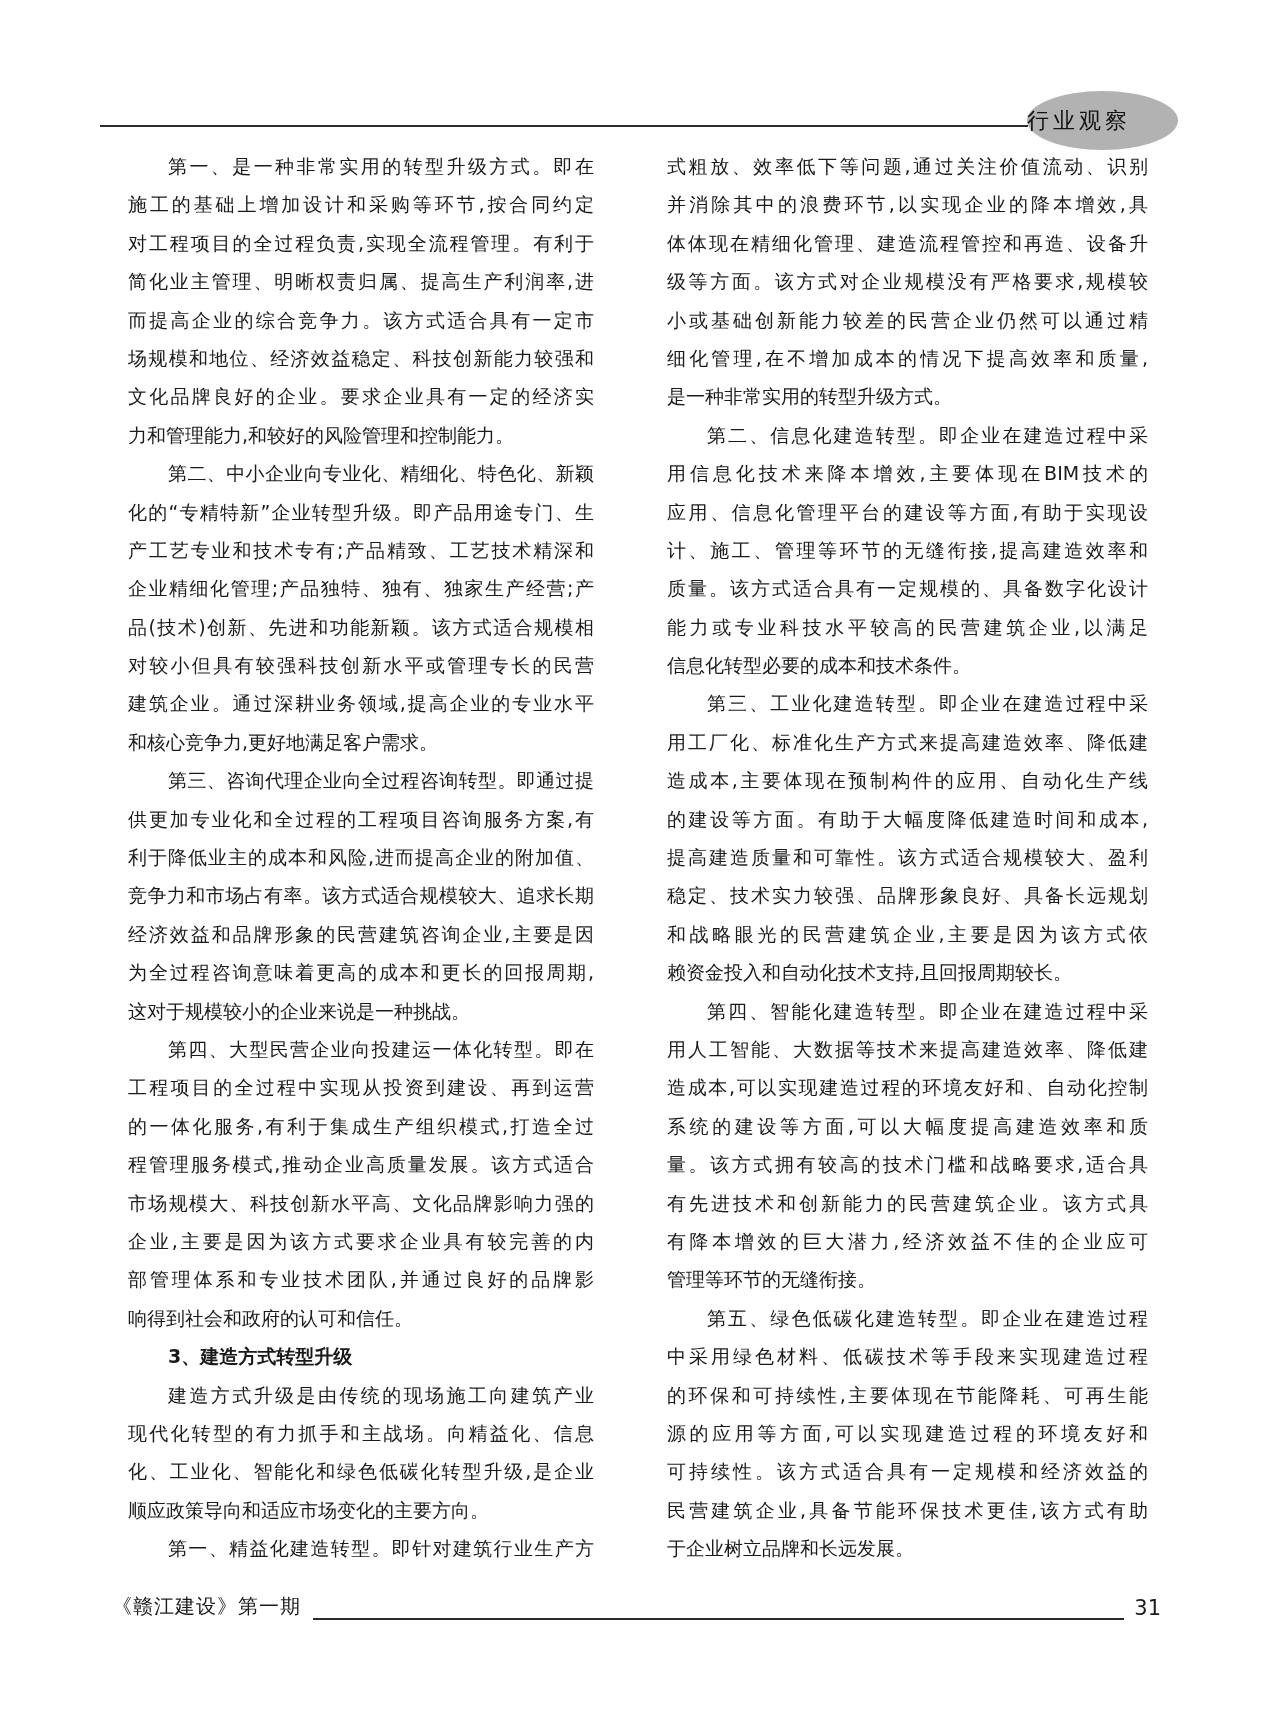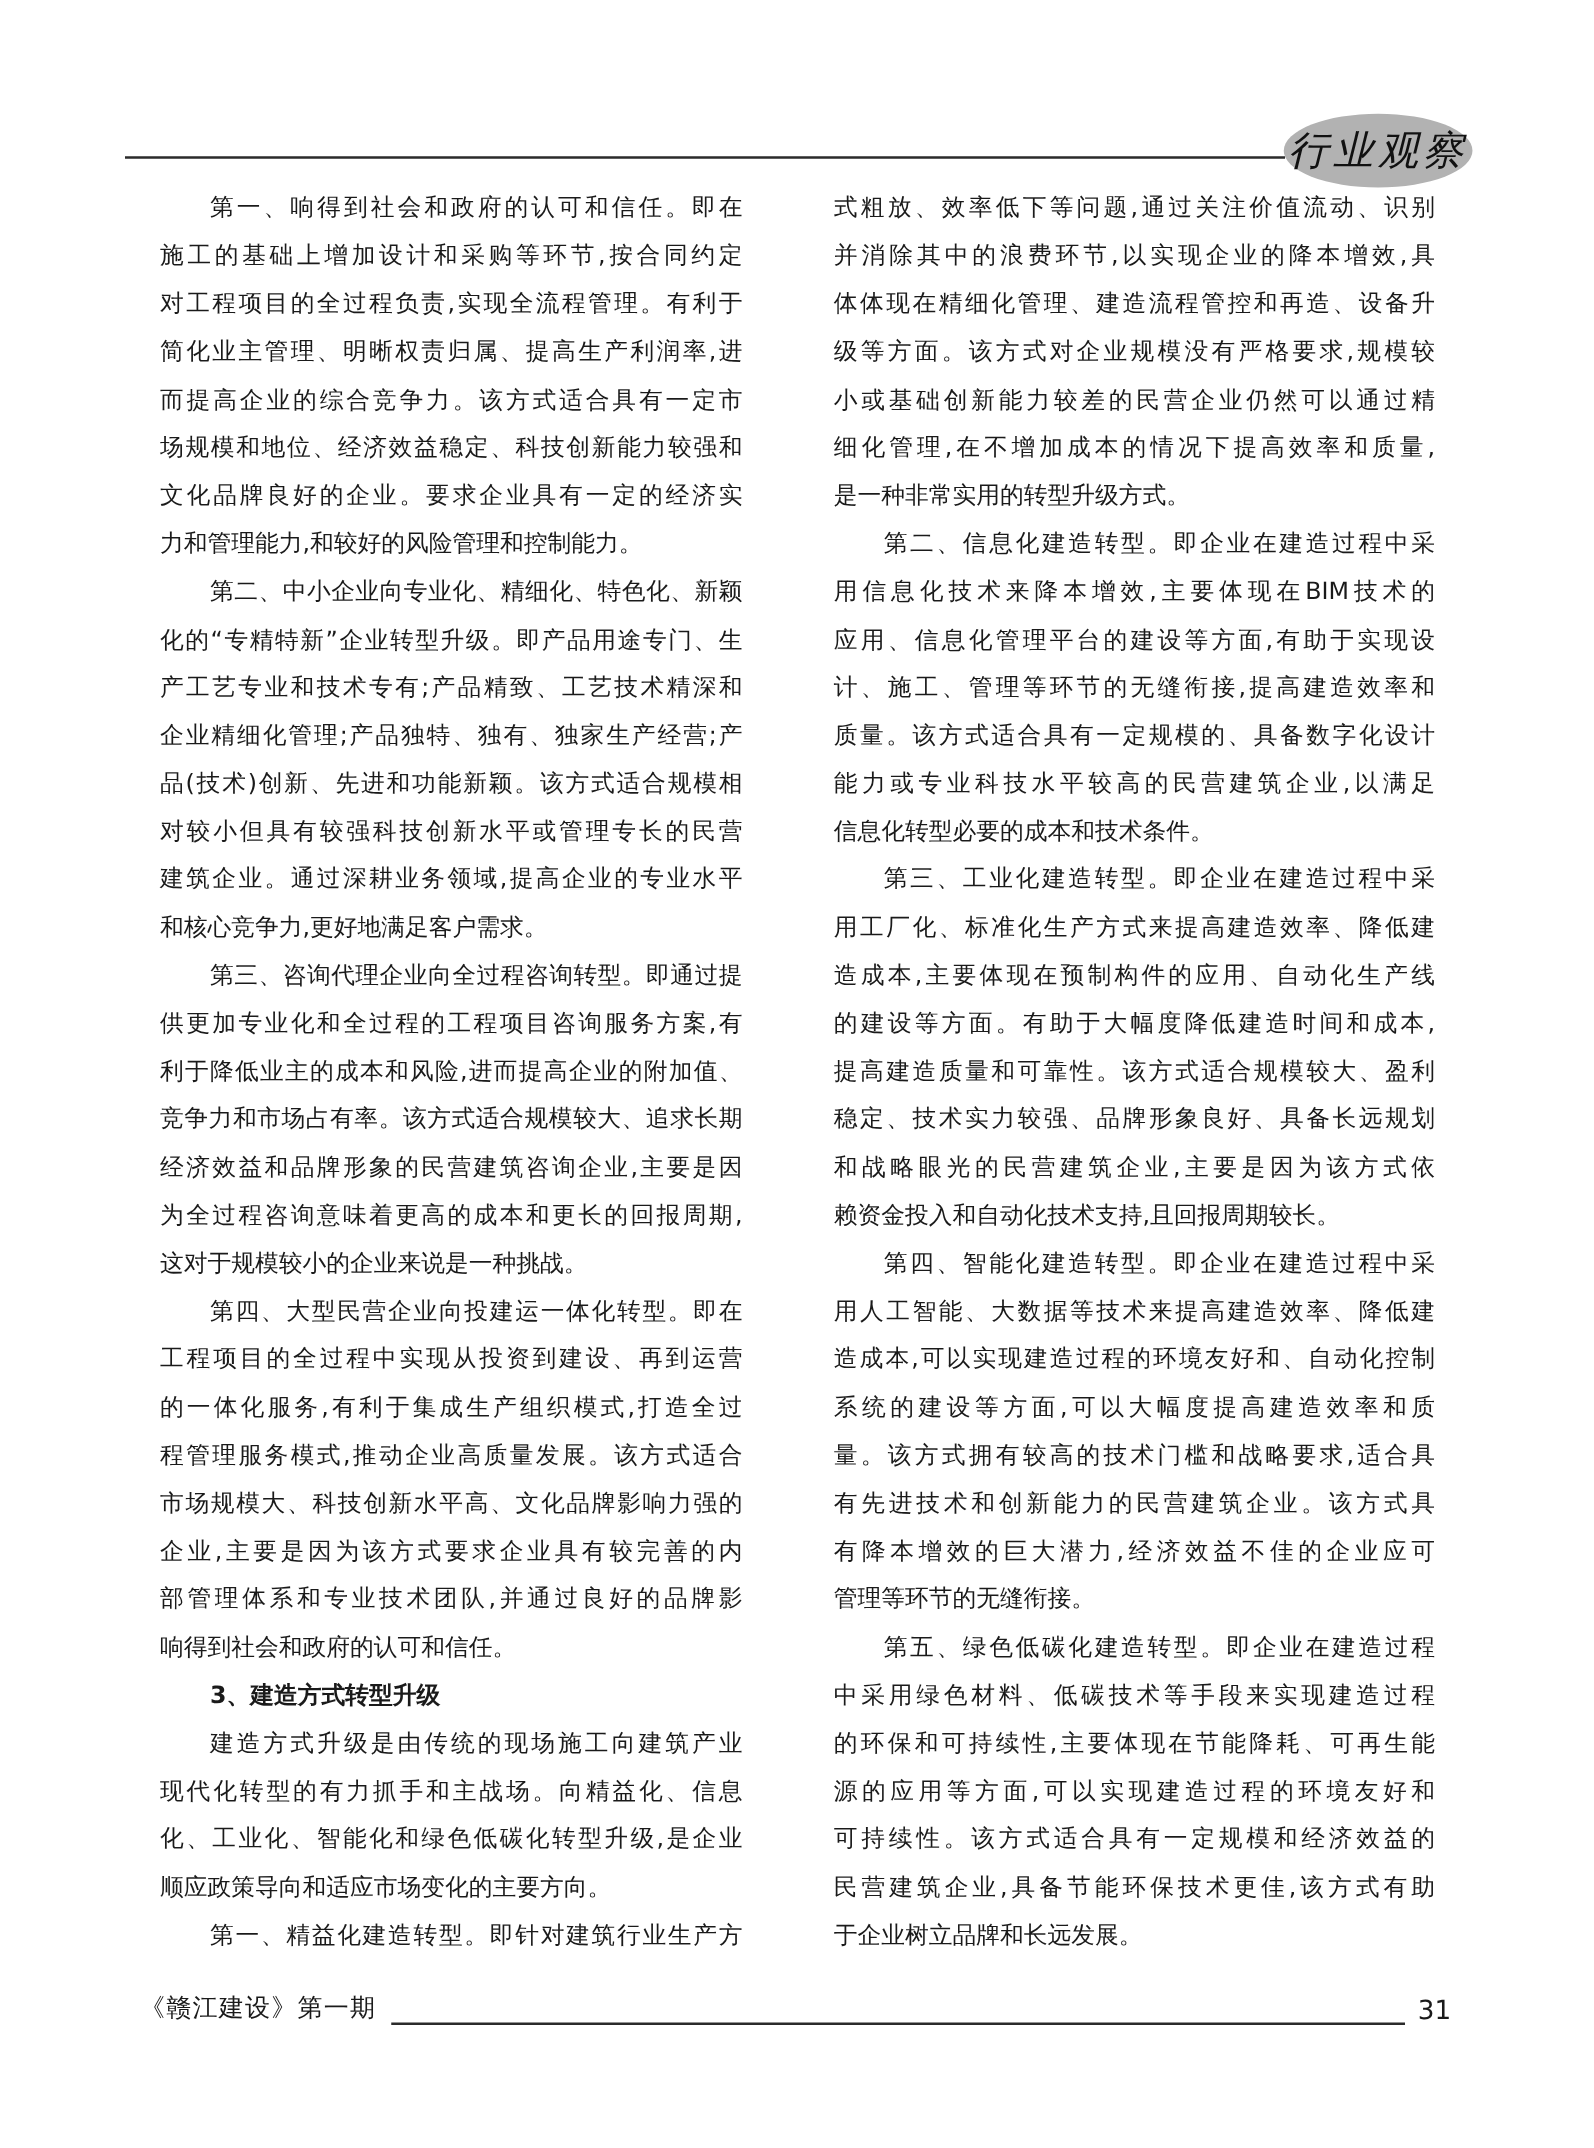--- a/index.html
+++ b/index.html
@@ -32,24 +32,23 @@
   .badge {
     position: absolute;
     left: 1027px;
     top: 91px;
     width: 151px;
     height: 59px;
     background: var(--badge-fill);
     border-radius: 50%;
     display: flex;
     align-items: center;
-    justify-content: center;
+    justify-content: flex-start;
     font-family: "DejaVu Serif", "Liberation Serif", serif;
-    font-style: italic;
-    font-size: 32px;
+    font-size: 22px;
     letter-spacing: 4px;
     color: var(--badge-text);
   }
 
   
   .col {
     position: absolute;
     top: 147px;
   }
   .col-left  { left: 128px; width: 466px; }
@@ -96,21 +95,21 @@
 
 <div class="page">
 
   <div class="header-rule"></div>
 
   <div class="badge">
     <span>行业观察</span>
   </div>
 
   <div class="col col-left">
-      <div class="line indent fill">第一、响得到社会和政府的认可和信任。即在</div>
+      <div class="line indent fill">第一、是一种非常实用的转型升级方式。即在</div>
       <div class="line fill">施工的基础上增加设计和采购等环节,按合同约定</div>
       <div class="line fill">对工程项目的全过程负责,实现全流程管理。有利于</div>
       <div class="line fill">简化业主管理、明晰权责归属、提高生产利润率,进</div>
       <div class="line fill">而提高企业的综合竞争力。该方式适合具有一定市</div>
       <div class="line fill">场规模和地位、经济效益稳定、科技创新能力较强和</div>
       <div class="line fill">文化品牌良好的企业。要求企业具有一定的经济实</div>
       <div class="line">力和管理能力,和较好的风险管理和控制能力。</div>
       <div class="line indent fill">第二、中小企业向专业化、精细化、特色化、新颖</div>
       <div class="line fill">化的“专精特新”企业转型升级。即产品用途专门、生</div>
       <div class="line fill">产工艺专业和技术专有;产品精致、工艺技术精深和</div>

